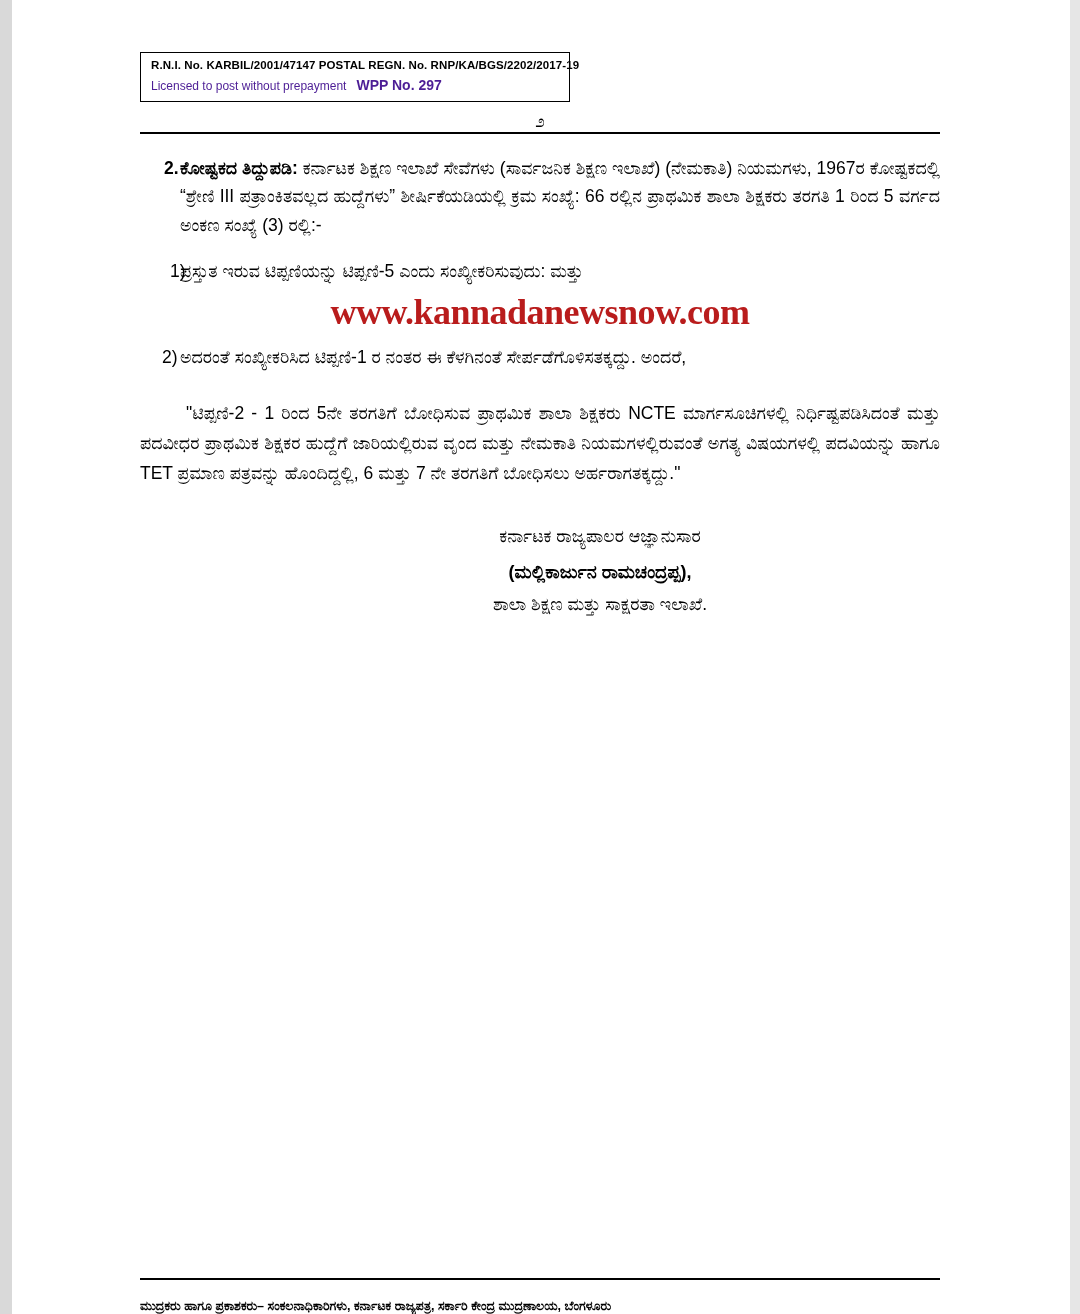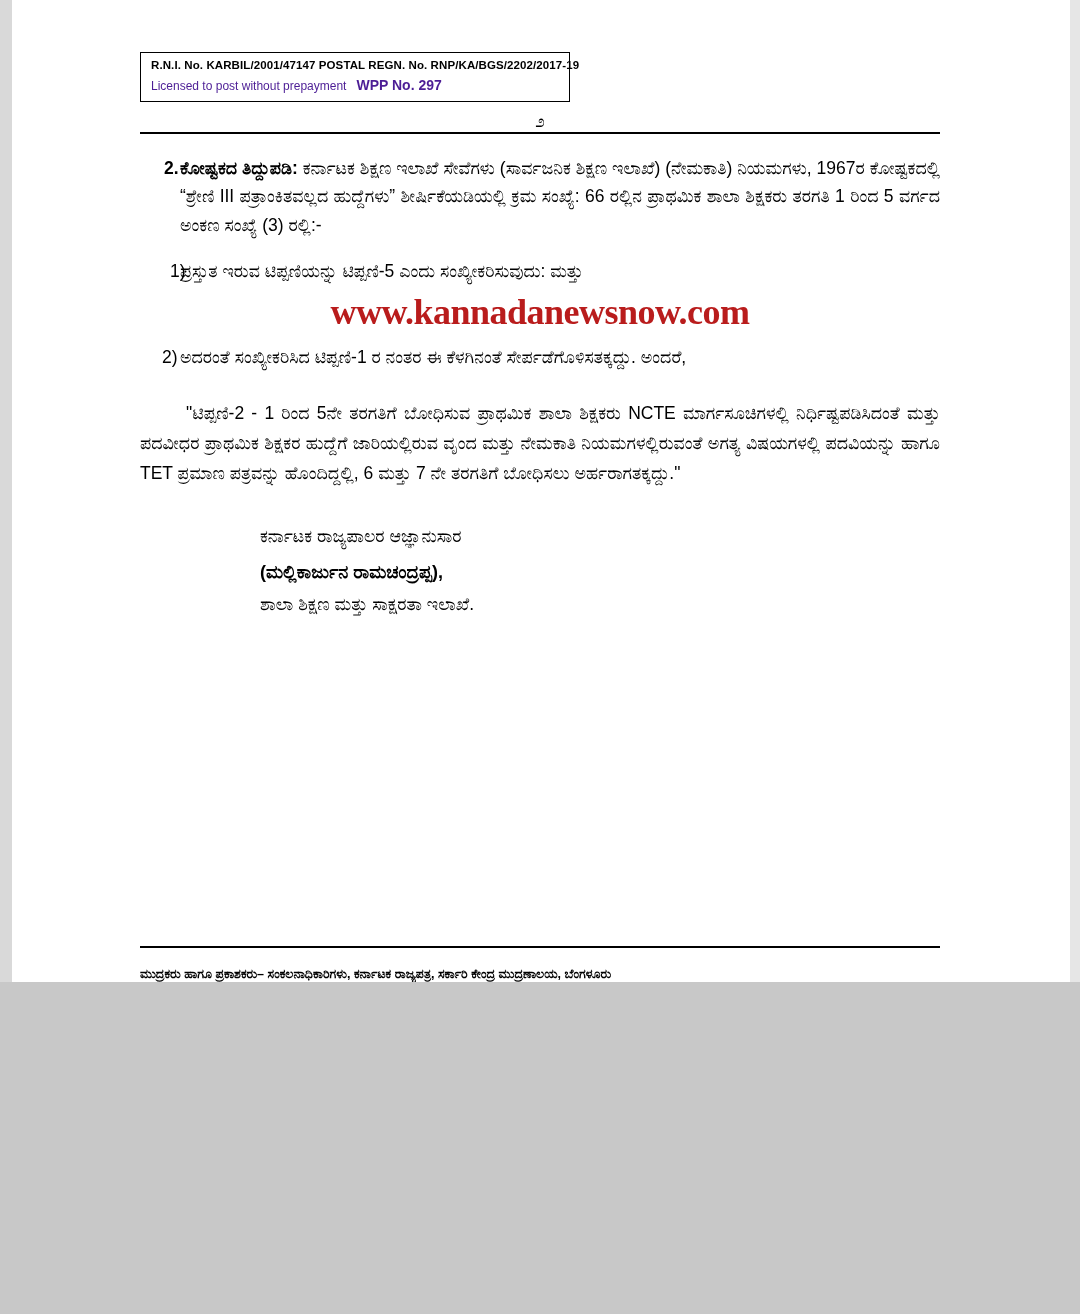--- a/index.html
+++ b/index.html
@@ -8,21 +8,21 @@
     background: #c8c8c8;
   }
   body {
     width: 1080px;
     height: 1314px;
     font-family: "Liberation Sans", sans-serif;
   }
   .page {
     position: relative;
     width: 1080px;
-    height: 982px;
+    height: 1314px;
     background: #ffffff;
     box-sizing: border-box;
     overflow: hidden;
   }
   .page-edge-left {
     position: absolute;
     left: 0;
     top: 0;
     width: 12px;
     height: 1314px;
@@ -148,21 +148,21 @@
   .quote-para {
     margin-top: 26px;
     text-align: justify;
     text-justify: inter-word;
     text-indent: 46px;
     line-height: 1.72;
   }
 
   .signature-block {
     margin-top: 34px;
-    text-align: left;
+    text-align: center;
     padding-left: 120px;
     line-height: 1.62;
   }
   .sig-name {
     margin-top: 8px;
     font-weight: bold;
     font-size: 18px;
   }
   .sig-desig {
     margin-top: 2px;

